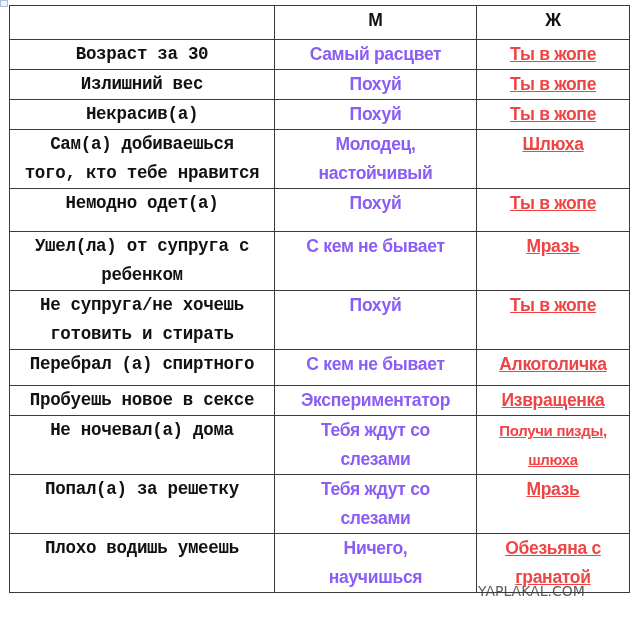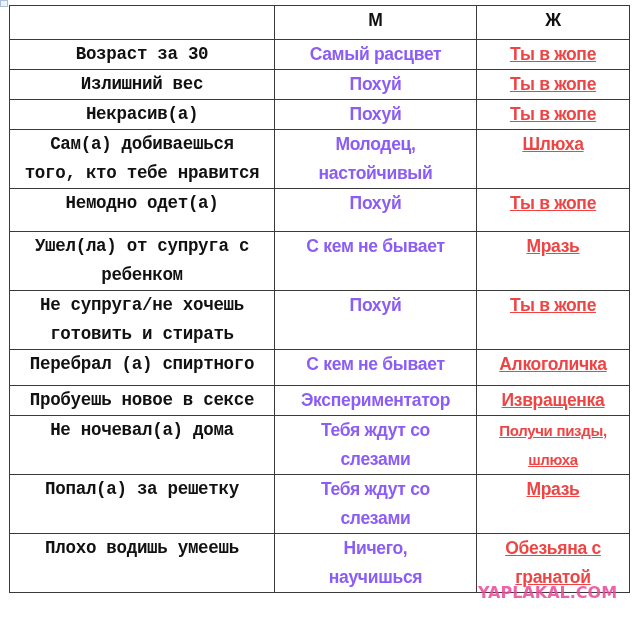--- a/index.html
+++ b/index.html
@@ -12,21 +12,21 @@
     table.cmp td { border: 1.5px solid #3a3a3a; padding: 0; text-align: center;
       vertical-align: top; font-weight: bold; font-size: 17.5px; line-height: 29px;
       letter-spacing: -0.3px; }
     col.c1 { width: 265px; } col.c2 { width: 202px; } col.c3 { width: 153px; }
     td.q { color: #111111; font-family: Liberation Mono, monospace; }
     td.m { color: #8b5cf6; margin-top: 21px; }
     td.f { color: #ef4444; text-decoration: underline; }
     td.f.small { font-size: 15px; line-height: 29px; }
     td.hdr { font-size: 22px; line-height: 33px; color: #111; font-weight: bold; }
     .watermark { position: absolute; left: 478px; top: 583px; font-family: "DejaVu Sans", sans-serif;
-      font-weight: bold; font-size: 16px; color: #ec4899; opacity: 0.85; letter-spacing: 0px; }
+      font-weight: normal; font-size: 14px; color: #404040; opacity: 0.85; letter-spacing: 0px; }
   </style>
 </head>
 <body>
 
 <div class="corner-mark"></div>
 
 <table class="cmp">
   <colgroup>
       <col class="c1">
       <col class="c2">

